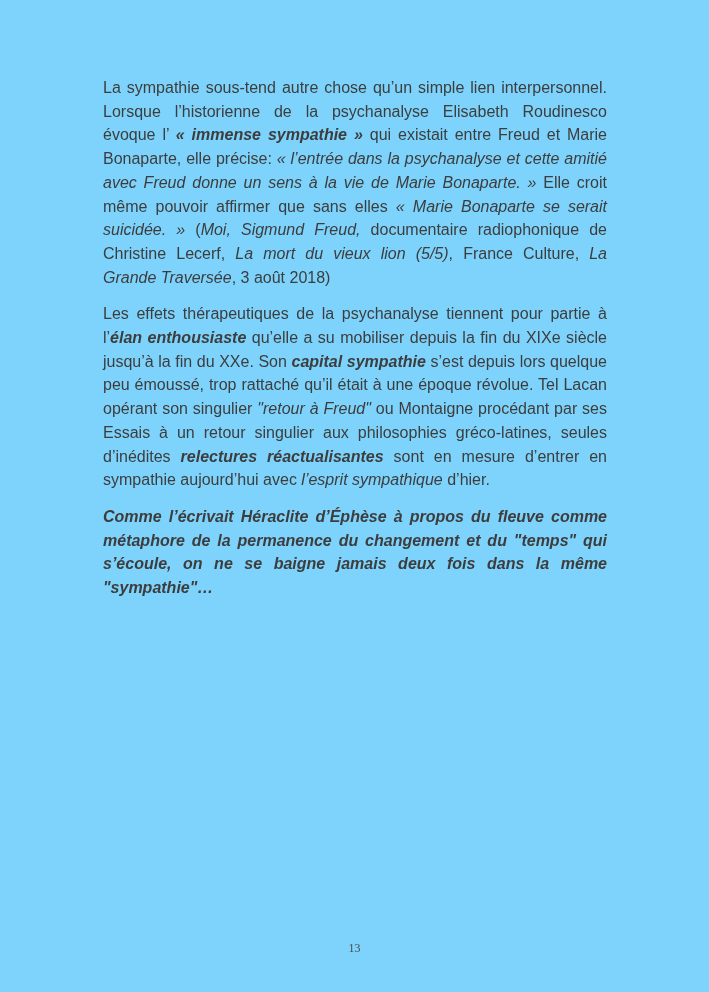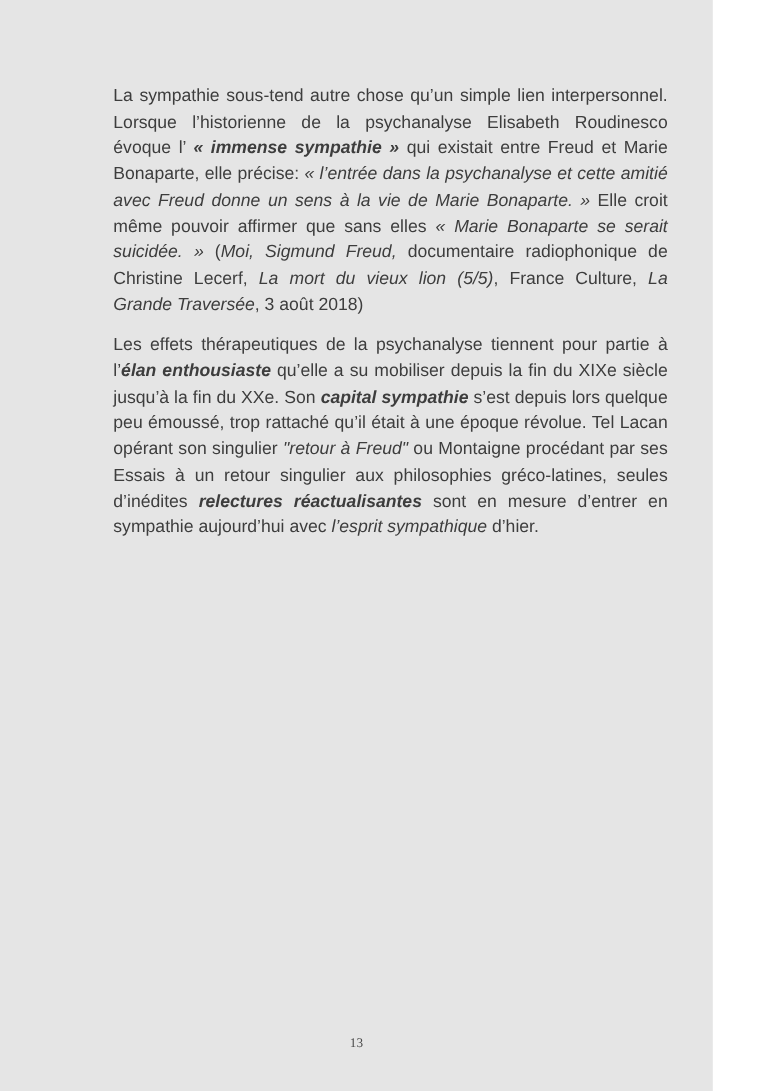--- a/index.html
+++ b/index.html
@@ -3,23 +3,23 @@
 <meta charset="utf-8">
 <style>
   * { box-sizing: border-box; }
   html, body {
     margin: 0;
     padding: 0;
     background: #ffffff;
   }
   .page {
     position: relative;
-    width: 648px;
+    width: 709px;
     height: 992px;
-    background: #e5e5e5;
+    background: #7dd3fc;
     font-family: "Liberation Sans", sans-serif;
     overflow: hidden;
   }
   .content {
     position: absolute;
     left: 103px;
     top: 76px;
     width: 504px;
     color: #3d3d3d;
     font-size: 16px;
@@ -53,15 +53,16 @@
     margin-top: 44px;
   }
 </style>
 </head>
 <body>
 
 <div class="page">
   <div class="content">
       <p><span class="seg-normal">La sympathie sous-tend autre chose qu’un simple lien interpersonnel. Lorsque l’historienne de la psychanalyse Elisabeth Roudinesco évoque l’ </span><span class="seg-bold-italic">« immense sympathie »</span><span class="seg-normal"> qui existait entre Freud et Marie Bonaparte, elle précise: </span><span class="seg-italic">« l’entrée dans la psychanalyse et cette amitié avec Freud donne un sens à la vie de Marie Bonaparte. »</span><span class="seg-normal"> Elle croit même pouvoir affirmer que sans elles </span><span class="seg-italic">« Marie Bonaparte se serait suicidée. »</span><span class="seg-normal"> (</span><span class="seg-italic">Moi, Sigmund Freud,</span><span class="seg-normal"> documentaire radiophonique de Christine Lecerf, </span><span class="seg-italic">La mort du vieux lion (5/5)</span><span class="seg-normal">, France Culture, </span><span class="seg-italic">La Grande Traversée</span><span class="seg-normal">, 3 août 2018)</span></p>
       <p><span class="seg-normal">Les effets thérapeutiques de la psychanalyse tiennent pour partie à l’</span><span class="seg-bold-italic">élan enthousiaste</span><span class="seg-normal"> qu’elle a su mobiliser depuis la fin du XIXe siècle jusqu’à la fin du XXe. Son </span><span class="seg-bold-italic">capital sympathie</span><span class="seg-normal"> s’est depuis lors quelque peu émoussé, trop rattaché qu’il était à une époque révolue. Tel Lacan opérant son singulier </span><span class="seg-italic">"retour à Freud"</span><span class="seg-normal"> ou Montaigne procédant par ses Essais à un retour singulier aux philosophies gréco-latines, seules d’inédites </span><span class="seg-bold-italic">relectures réactualisantes</span><span class="seg-normal"> sont en mesure d’entrer en sympathie aujourd’hui avec </span><span class="seg-italic">l’esprit sympathique</span><span class="seg-normal"> d’hier.</span></p>
+      <p><span class="seg-bold-italic">Comme l’écrivait Héraclite d’Éphèse à propos du fleuve comme métaphore de la permanence du changement et du "temps" qui s’écoule, on ne se baigne jamais deux fois dans la même "sympathie"…</span></p>
     </div>
   <div class="page-number">13</div>
 </div>
 
 </body></html>

